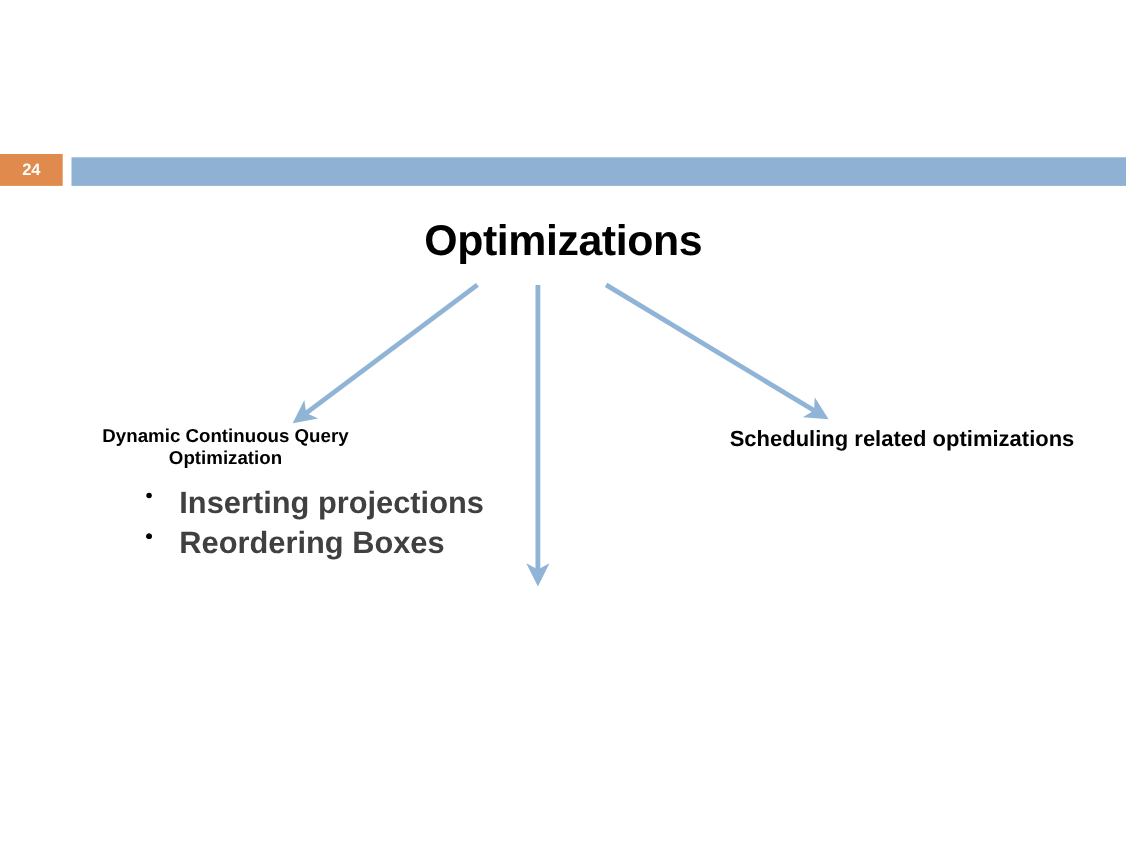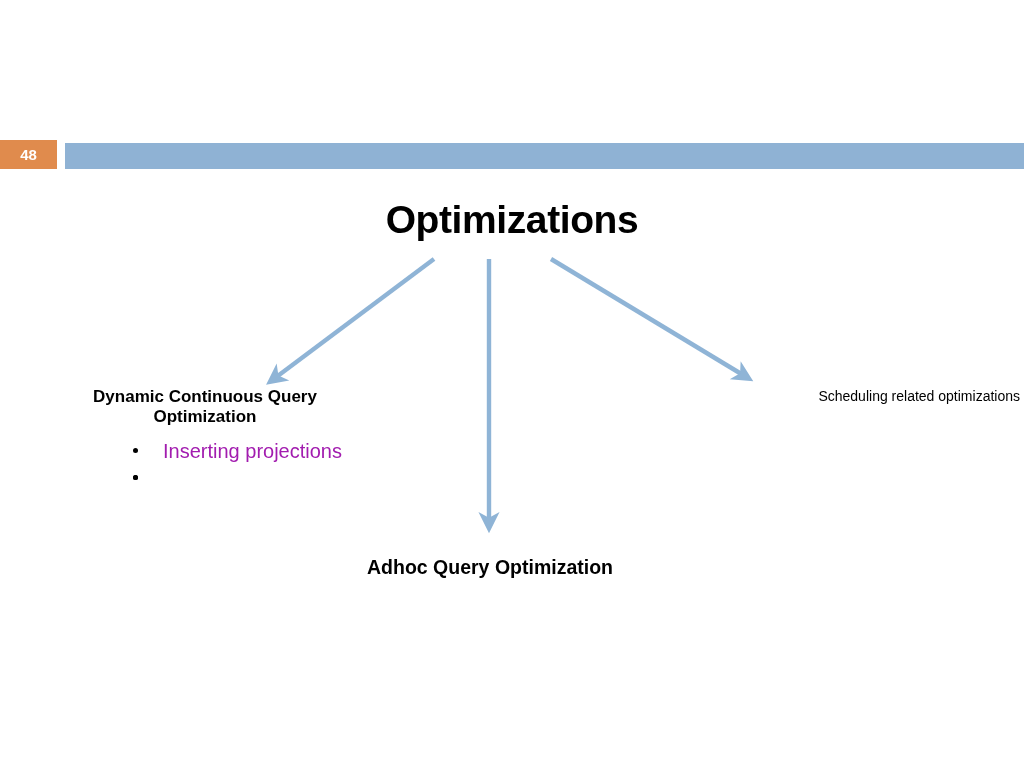--- a/index.html
+++ b/index.html
@@ -114,24 +114,24 @@
     left: 130px;
     top: 268px;
     width: 310px;
     margin: 0;
     padding: 0;
     list-style: none;
   }
   #left-bullets li {
     position: relative;
     padding-left: 33px;
-    font-size: 20px;
-    font-weight: 400;
+    font-size: 28px;
+    font-weight: 700;
     line-height: 1.33;
-    color: #a21caf;
+    color: #404040;
     white-space: nowrap;
   }
   .bullet-dot {
     position: absolute;
     left: 3px;
     top: 10px;
     width: 5px;
     height: 5px;
     border-radius: 50%;
     background: #000000;
@@ -143,33 +143,33 @@
     width: 480px;
     text-align: center;
     font-size: 19.5px;
     font-weight: bold;
   }
 
   #right-node {
     left: 620px;
     top: 218px;
     width: 400px;
-    text-align: right;
-    font-size: 14px;
-    font-weight: normal;
+    text-align: center;
+    font-size: 20px;
+    font-weight: bold;
   }
 </style>
 </head>
 <body>
 
 <div id="slide">
 
 
   <div id="slide-number-box">
-    <div id="slide-number-text">48</div>
+    <div id="slide-number-text">24</div>
   </div>
 
   <div id="header-rule"></div>
 
   <div id="diagram">
 
     <svg id="arrow-layer" viewBox="0 0 1024 598" xmlns="http://www.w3.org/2000/svg">
       <defs>
         <marker id="arrowhead" markerWidth="5.2" markerHeight="5.2" refX="3.6" refY="2.6" orient="auto" markerUnits="strokeWidth">
           <path d="M 0.2 0.2 L 5.0 2.6 L 0.2 5.0 L 1.5 2.6 Z" fill="#8fb4d6"></path>
@@ -190,21 +190,21 @@
     <ul id="left-bullets">
       <li>
         <span class="bullet-dot"></span>
         <span>Inserting projections</span>
       </li>
       <li>
         <span class="bullet-dot"></span>
       </li>
       <li>
         <span class="bullet-dot"></span>
+        <span>Reordering Boxes</span>
       </li>
     </ul>
 
-    <div class="node-label" id="center-node">Adhoc Query Optimization</div>
 
     <div class="node-label" id="right-node">Scheduling related optimizations</div>
 
   </div>
 </div>
 
 </body></html>

